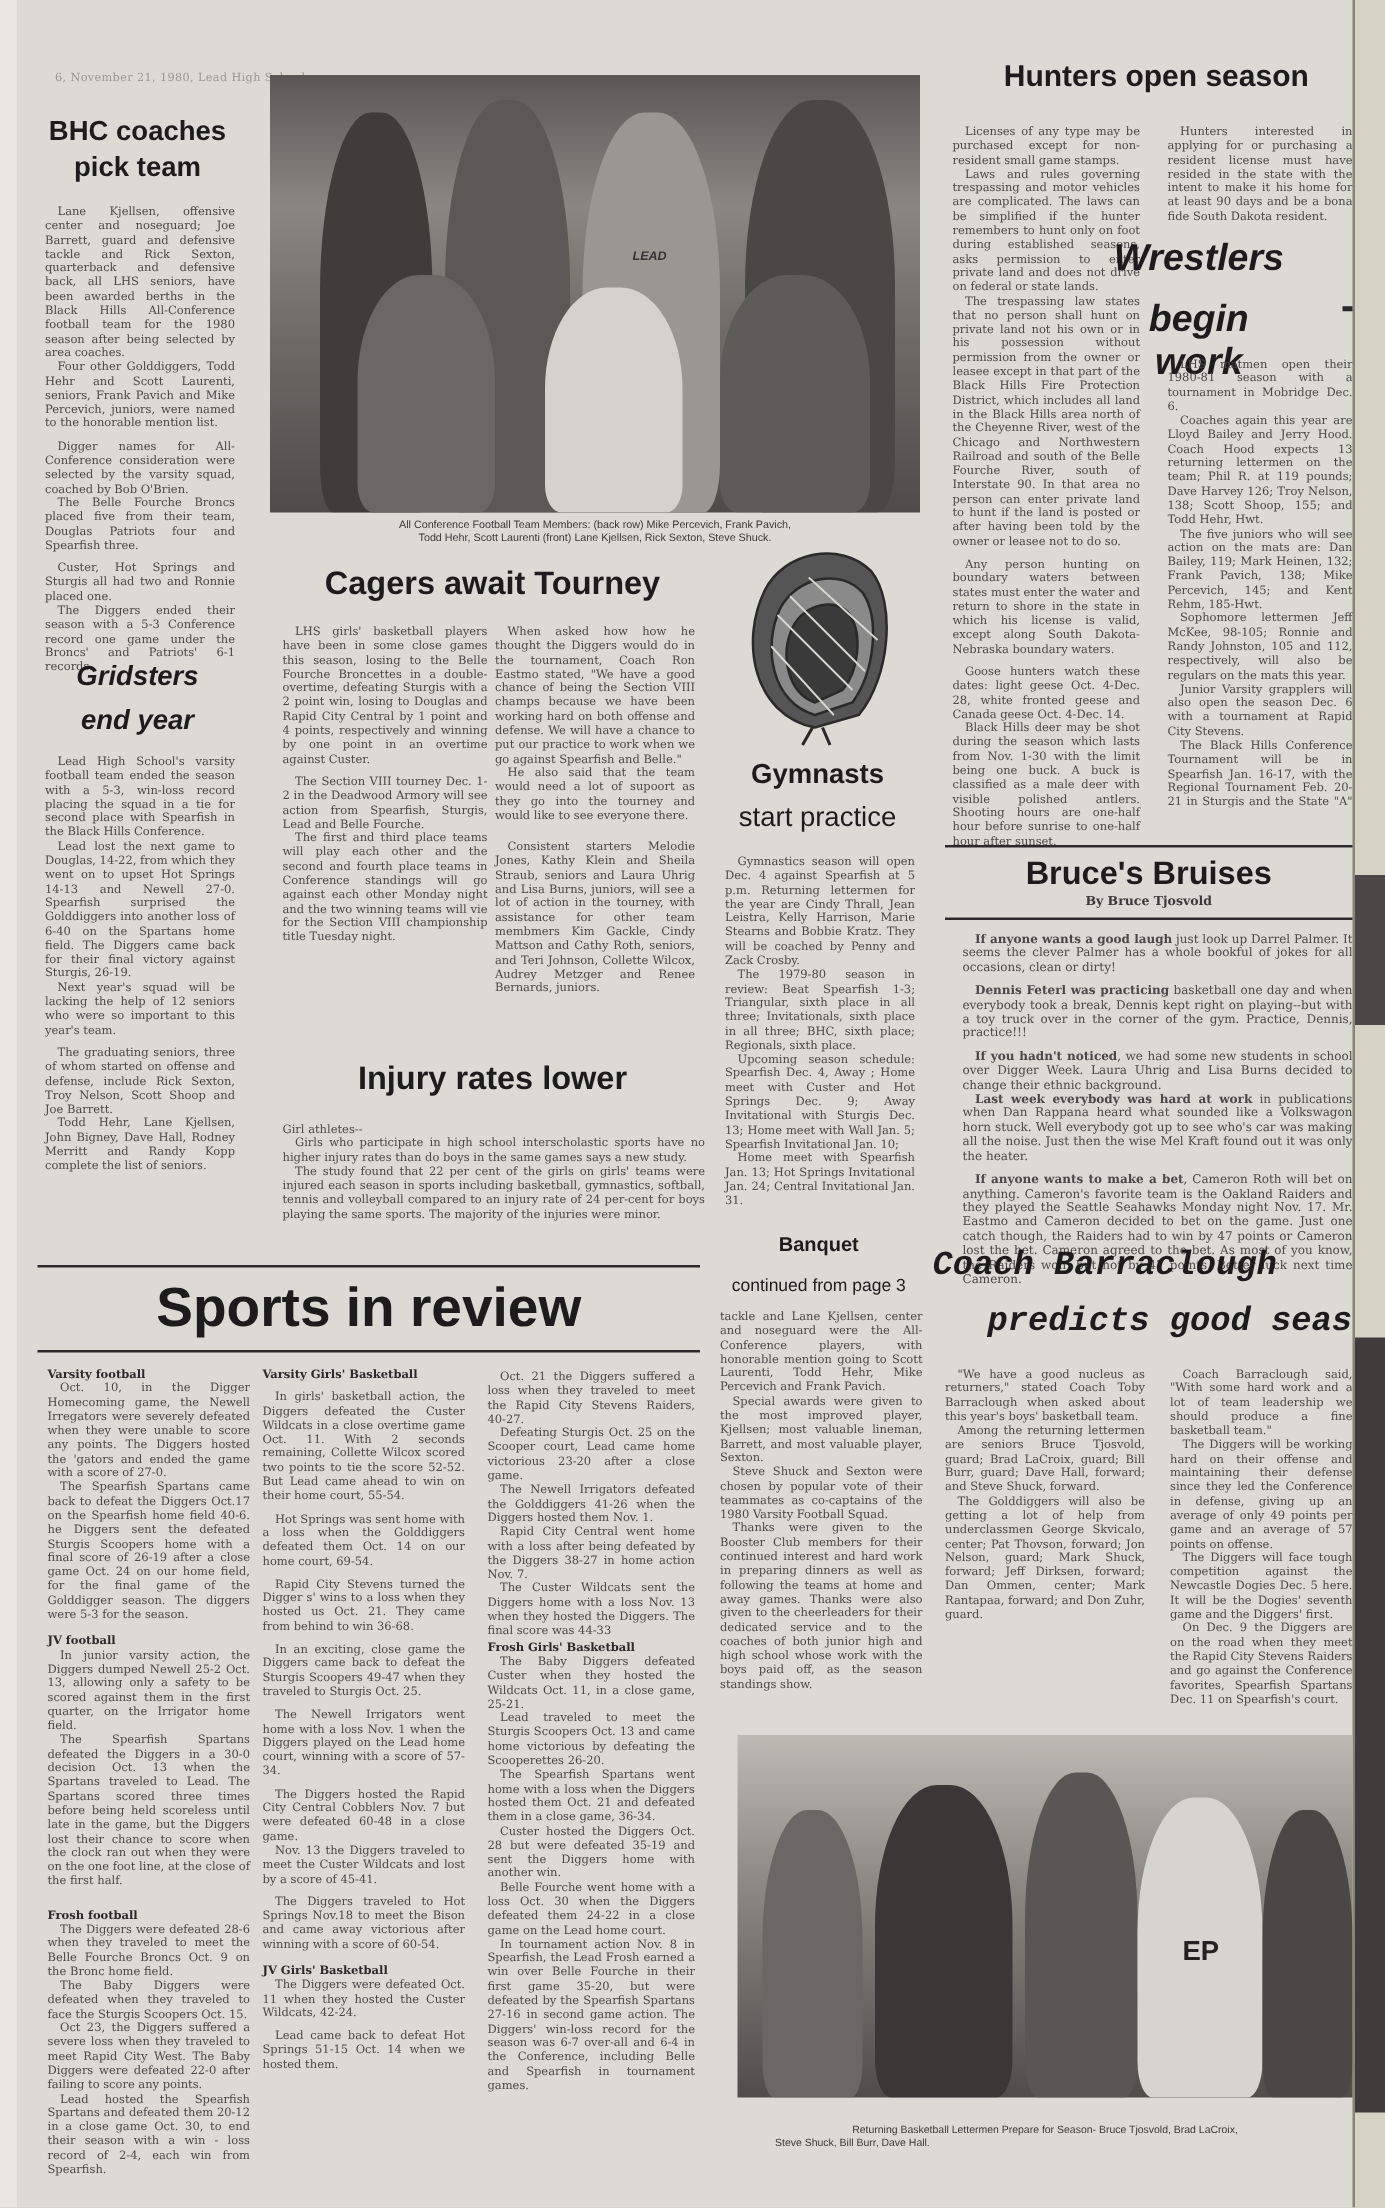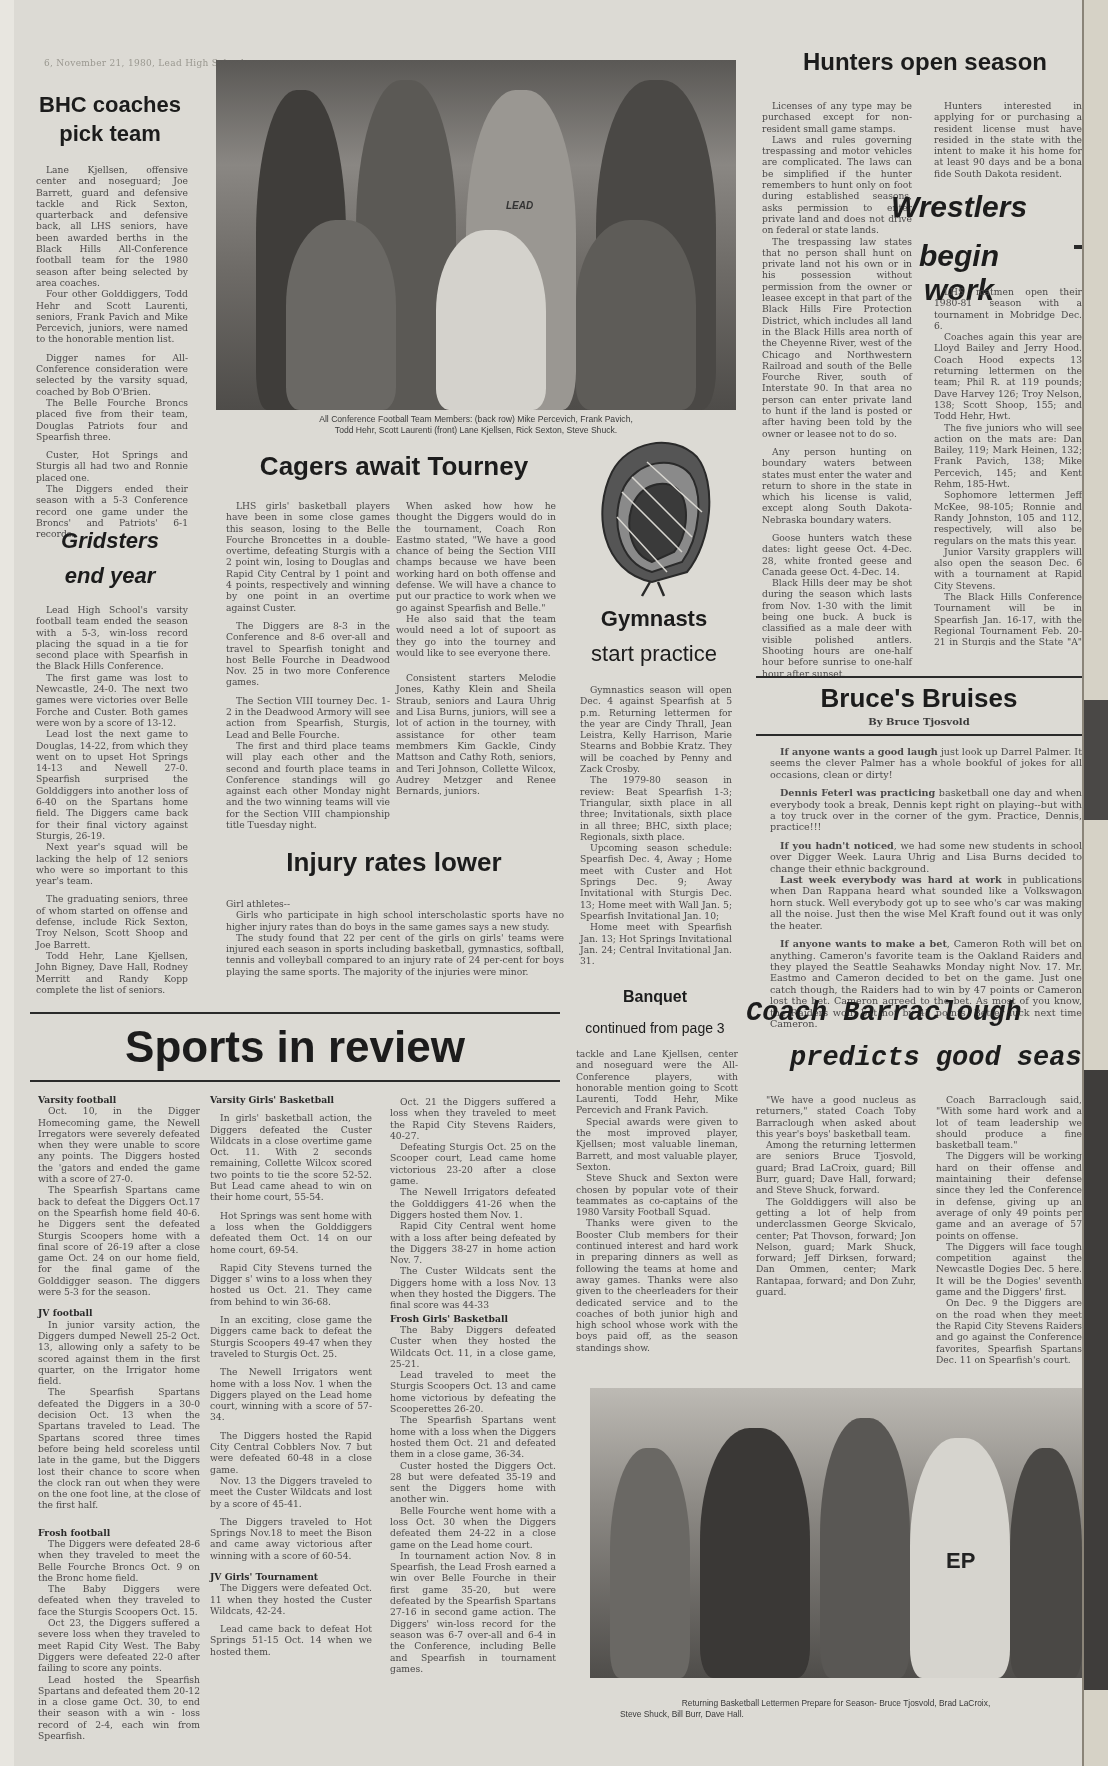--- a/index.html
+++ b/index.html
@@ -43,21 +43,20 @@
   <p class="gap">Custer, Hot Springs and Sturgis all had two and Ronnie placed one.</p>
   <p>The Diggers ended their season with a 5-3 Conference record one game under the Broncs' and Patriots' 6-1 records.</p>
 </div>
 
 <div class="abs hd it" style="left:32px; top:528px; width:156px; font-size:22px;">
   <div>Gridsters</div>
   <div style="margin-top:10px;">end year</div>
 </div>
 <div class="abs body" style="left:36px; top:604px; width:152px;">
   <p>Lead High School's varsity football team ended the season with a 5-3, win-loss record placing the squad in a tie for second place with Spearfish in the Black Hills Conference.</p>
-  <p>The first game was lost to Newcastle, 24-0. The next two games were victories over Belle Forche and Custer. Both games were won by a score of 13-12.</p>
   <p>Lead lost the next game to Douglas, 14-22, from which they went on to upset Hot Springs 14-13 and Newell 27-0. Spearfish surprised the Golddiggers into another loss of 6-40 on the Spartans home field. The Diggers came back for their final victory against Sturgis, 26-19.</p>
   <p>Next year's squad will be lacking the help of 12 seniors who were so important to this year's team.</p>
   <p class="gap">The graduating seniors, three of whom started on offense and defense, include Rick Sexton, Troy Nelson, Scott Shoop and Joe Barrett.</p>
   <p>Todd Hehr, Lane Kjellsen, John Bigney, Dave Hall, Rodney Merritt and Randy Kopp complete the list of seniors.</p>
 </div>
 
 <div class="abs photo" style="left:216px; top:60px; width:520px; height:350px;">
   <div class="person" style="left:40px; top:30px; width:90px; height:320px; background:#3f3d3a;"></div>
   <div class="person" style="left:140px; top:20px; width:100px; height:330px; background:#5b5955;"></div>
   <div class="person" style="left:250px; top:30px; width:110px; height:320px; background:#9a9792;"></div>
@@ -68,21 +67,20 @@
   <div class="abs" style="left:290px; top:140px; font-family:'Liberation Sans',sans-serif; font-style:italic; font-weight:bold; color:#333; font-size:10px;">LEAD</div>
 </div>
 <div class="abs caption" style="left:216px; top:414px; width:520px;">
   <div>All Conference Football Team Members: (back row) Mike Percevich, Frank Pavich,</div>
   <div>Todd Hehr, Scott Laurenti (front) Lane Kjellsen, Rick Sexton, Steve Shuck.</div>
 </div>
 
 <div class="abs hd" style="left:216px; top:452px; width:356px; font-size:26px;">Cagers await Tourney</div>
 <div class="abs body" style="left:226px; top:500px; width:164px;">
   <p>LHS girls' basketball players have been in some close games this season, losing to the Belle Fourche Broncettes in a double-overtime, defeating Sturgis with a 2 point win, losing to Douglas and Rapid City Central by 1 point and 4 points, respectively and winning by one point in an overtime against Custer.</p>
-  <p class="gap">The Diggers are 8-3 in the Conference and 8-6 over-all and travel to Spearfish tonight and host Belle Fourche in Deadwood Nov. 25 in two more Conference games.</p>
   <p class="gap">The Section VIII tourney Dec. 1-2 in the Deadwood Armory will see action from Spearfish, Sturgis, Lead and Belle Fourche.</p>
   <p>The first and third place teams will play each other and the second and fourth place teams in Conference standings will go against each other Monday night and the two winning teams will vie for the Section VIII championship title Tuesday night.</p>
 </div>
 <div class="abs body" style="left:396px; top:500px; width:160px;">
   <p>When asked how how he thought the Diggers would do in the tournament, Coach Ron Eastmo stated, "We have a good chance of being the Section VIII champs because we have been working hard on both offense and defense. We will have a chance to put our practice to work when we go against Spearfish and Belle."</p>
   <p>He also said that the team would need a lot of supoort as they go into the tourney and would like to see everyone there.</p>
   <p class="gap" style="margin-top:14px;">Consistent starters Melodie Jones, Kathy Klein and Sheila Straub, seniors and Laura Uhrig and Lisa Burns, juniors, will see a lot of action in the tourney, with assistance for other team membmers Kim Gackle, Cindy Mattson and Cathy Roth, seniors, and Teri Johnson, Collette Wilcox, Audrey Metzger and Renee Bernards, juniors.</p>
 </div>
 
 <div class="abs hd" style="left:216px; top:848px; width:356px; font-size:26px;">Injury rates lower</div>
@@ -175,21 +173,21 @@
 <div class="abs body" style="left:210px; top:1090px; width:162px;">
   <div class="sub" style="margin-top:4px;">Varsity Girls' Basketball</div>
   <p class="gap">In girls' basketball action, the Diggers defeated the Custer Wildcats in a close overtime game Oct. 11. With 2 seconds remaining, Collette Wilcox scored two points to tie the score 52-52. But Lead came ahead to win on their home court, 55-54.</p>
   <p class="gap">Hot Springs was sent home with a loss when the Golddiggers defeated them Oct. 14 on our home court, 69-54.</p>
   <p class="gap">Rapid City Stevens turned the Digger s' wins to a loss when they hosted us Oct. 21. They came from behind to win 36-68.</p>
   <p class="gap">In an exciting, close game the Diggers came back to defeat the Sturgis Scoopers 49-47 when they traveled to Sturgis Oct. 25.</p>
   <p class="gap">The Newell Irrigators went home with a loss Nov. 1 when the Diggers played on the Lead home court, winning with a score of 57-34.</p>
   <p class="gap">The Diggers hosted the Rapid City Central Cobblers Nov. 7 but were defeated 60-48 in a close game.</p>
   <p>Nov. 13 the Diggers traveled to meet the Custer Wildcats and lost by a score of 45-41.</p>
   <p class="gap">The Diggers traveled to Hot Springs Nov.18 to meet the Bison and came away victorious after winning with a score of 60-54.</p>
-  <div class="sub">JV Girls' Tournament</div>
+  <div class="sub">JV Girls' Basketball</div>
   <p>The Diggers were defeated Oct. 11 when they hosted the Custer Wildcats, 42-24.</p>
   <p class="gap">Lead came back to defeat Hot Springs 51-15 Oct. 14 when we hosted them.</p>
 </div>
 <div class="abs body" style="left:390px; top:1096px; width:166px;">
   <p>Oct. 21 the Diggers suffered a loss when they traveled to meet the Rapid City Stevens Raiders, 40-27.</p>
   <p>Defeating Sturgis Oct. 25 on the Scooper court, Lead came home victorious 23-20 after a close game.</p>
   <p>The Newell Irrigators defeated the Golddiggers 41-26 when the Diggers hosted them Nov. 1.</p>
   <p>Rapid City Central went home with a loss after being defeated by the Diggers 38-27 in home action Nov. 7.</p>
   <p>The Custer Wildcats sent the Diggers home with a loss Nov. 13 when they hosted the Diggers. The final score was 44-33</p>
   <div class="sub" style="margin-top:2px;">Frosh Girls' Basketball</div>

